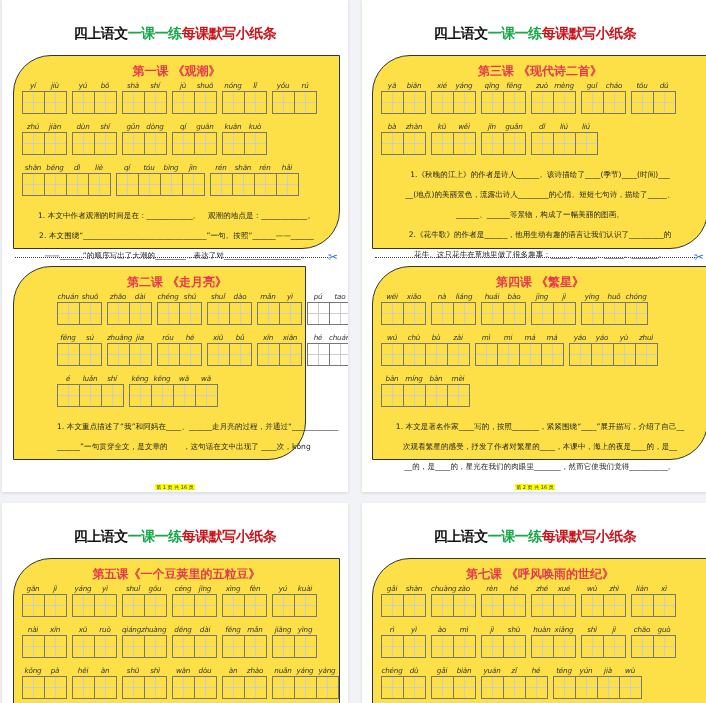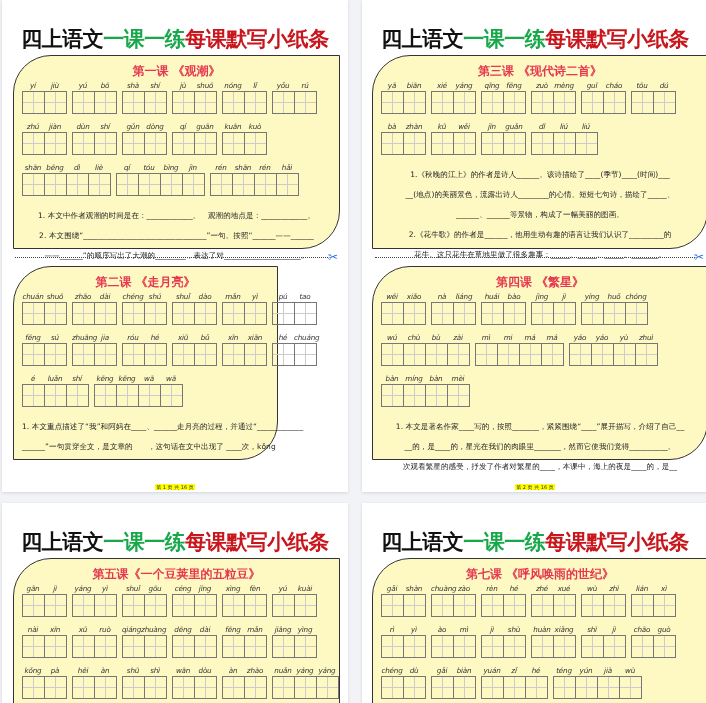--- a/index.html
+++ b/index.html
@@ -1,23 +1,23 @@
 <!DOCTYPE html>
 <html><head>
 <meta charset="utf-8">
 <style>
   * { box-sizing: border-box; margin: 0; padding: 0; }
   html, body { width: 706px; height: 703px; overflow: hidden; background: #f2f3f7; font-family: "DejaVu Sans", sans-serif; }
   .viewer { position: relative; width: 706px; height: 703px; }
   .page { position: absolute; background: #fff; box-shadow: 0 1px 3px rgba(0,0,0,0.12); overflow: hidden; }
-  .page-title { position: absolute; left: 0; right: 0; top: 25px; text-align: center; font-size: 21px; font-weight: bold; letter-spacing: -0.5px; white-space: nowrap; }
+  .page-title { position: absolute; left: 0; right: 0; top: 25px; text-align: center; font-size: 14px; font-weight: bold; letter-spacing: -0.5px; white-space: nowrap; }
   .t-black { color: #111; }
   .t-green { color: #18a84a; }
   .t-red { color: #c8161d; }
-  .card { position: absolute; border: 1.6px solid #333; border-top-left-radius: 38px; border-bottom-right-radius: 38px; background: #fef9c3; }
+  .card { position: absolute; border: 1.6px solid #333; border-top-left-radius: 38px; border-bottom-right-radius: 38px; background: #fde047; }
   .lesson-title { text-align: center; color: #e5374f; font-size: 12px; font-weight: bold; margin-top: 7px; height: 16px; white-space: nowrap; }
   .rows { padding-left: 8px; }
   .row { display: flex; gap: 5px; height: 40px; margin-top: 1px; font-style: italic; }
   .group { display: flex; flex-direction: column; }
   .py { display: flex; height: 11px; }
   .py span { width: 22px; font-size: 7.2px; color: #333; text-align: center; line-height: 11px; white-space: nowrap; letter-spacing: -0.2px; }
   .boxes { display: flex; border: 1px solid #777; border-right: none; height: 23px; }
   .box { width: 22px; height: 21px; border-right: 1px solid #777; position: relative;
     background-image: linear-gradient(to right, transparent 10px, #ccc 10px, #ccc 11px, transparent 11px),
                       linear-gradient(to bottom, transparent 10px, #ccc 10px, #ccc 11px, transparent 11px); }
@@ -200,21 +200,21 @@
           </div>
         </div>
         <div class="questions">
           <div class="q">1. 本文中作者观潮的时间是在：____________。　观潮的地点是：____________。</div>
           <div class="q">2. 本文围绕“________________________________”一句。按照“______——______</div>
           <div class="q">——______”的顺序写出了大潮的________，表达了对____________________。</div>
         </div>
       </div>
     <div class="cutline" style="left:13px; top:257px; width:313px;"></div>
     <div class="scissors" style="left:326px; top:251px;">✂</div>
-    <div class="card" style="left:11px; top:266px; width:265px; height:194px;">
+    <div class="card" style="left:11px; top:266px; width:293px; height:194px;padding-left:35px;">
         <div class="lesson-title">第二课 《走月亮》</div>
         <div class="rows">
           <div class="row">
             <div class="group">
               <div class="py">
                 <span>chuán</span>
                 <span>shuō</span>
               </div>
               <div class="boxes">
                 <div class="box"></div>
@@ -608,22 +608,22 @@
                 <div class="box"></div>
                 <div class="box"></div>
                 <div class="box"></div>
                 <div class="box"></div>
               </div>
             </div>
           </div>
         </div>
         <div class="questions">
           <div class="q">1. 本文是著名作家____写的，按照_______，紧紧围绕“____”展开描写，介绍了自己__</div>
+          <div class="q">次观看繁星的感受，抒发了作者对繁星的____，本课中，海上的夜是____的，是__</div>
           <div class="q">__的，是____的，星光在我们的肉眼里_______，然而它使我们觉得__________。</div>
-          <div class="q">次观看繁星的感受，抒发了作者对繁星的____，本课中，海上的夜是____的，是__</div>
         </div>
       </div>
     <div class="page-footer" style="top:474px;"><span>第 2 页 共 16 页</span></div>
   </div>
 
   <div class="page" id="p2" style="left:2px; top:503px; width:346px; height:210px;">
     <div class="page-title">
       <span class="t-black">四上语文</span><span class="t-green">一课一练</span><span class="t-red">每课默写小纸条</span>
     </div>
     <div class="card" style="left:11px; top:55px; width:327px; height:220px;">

